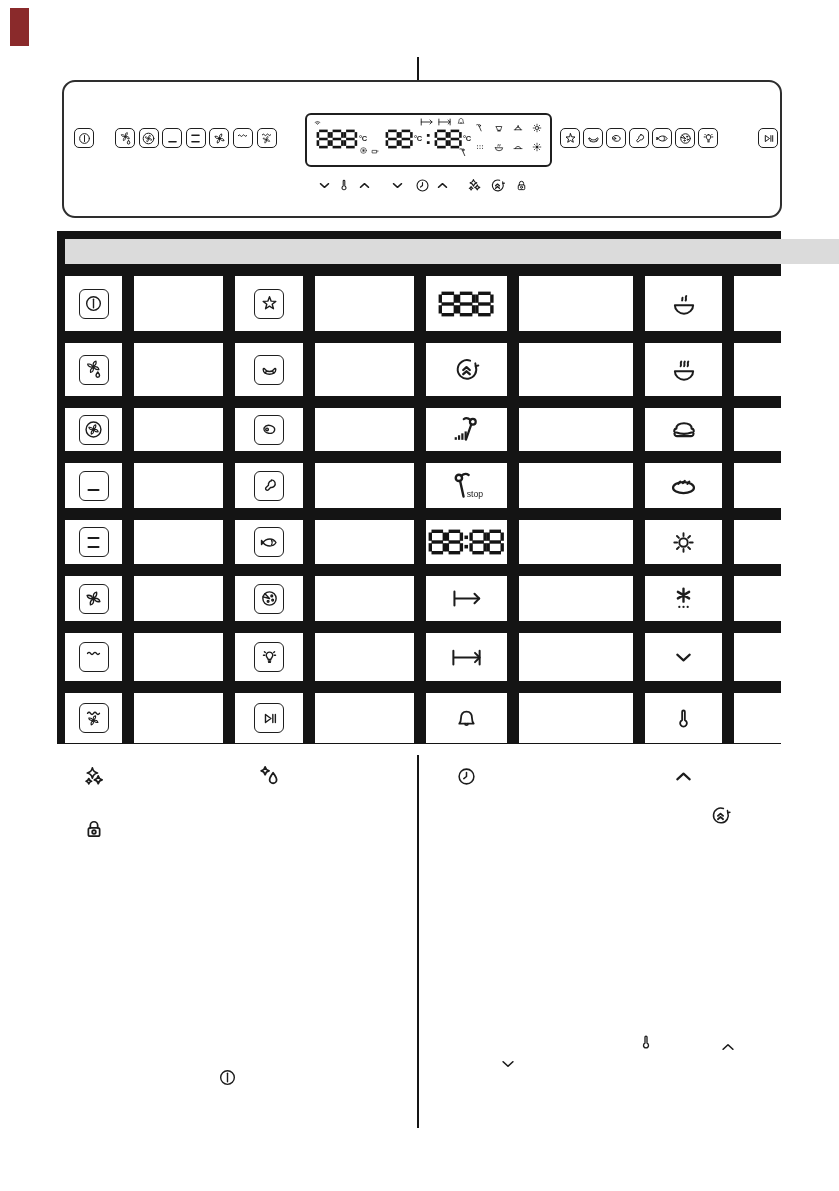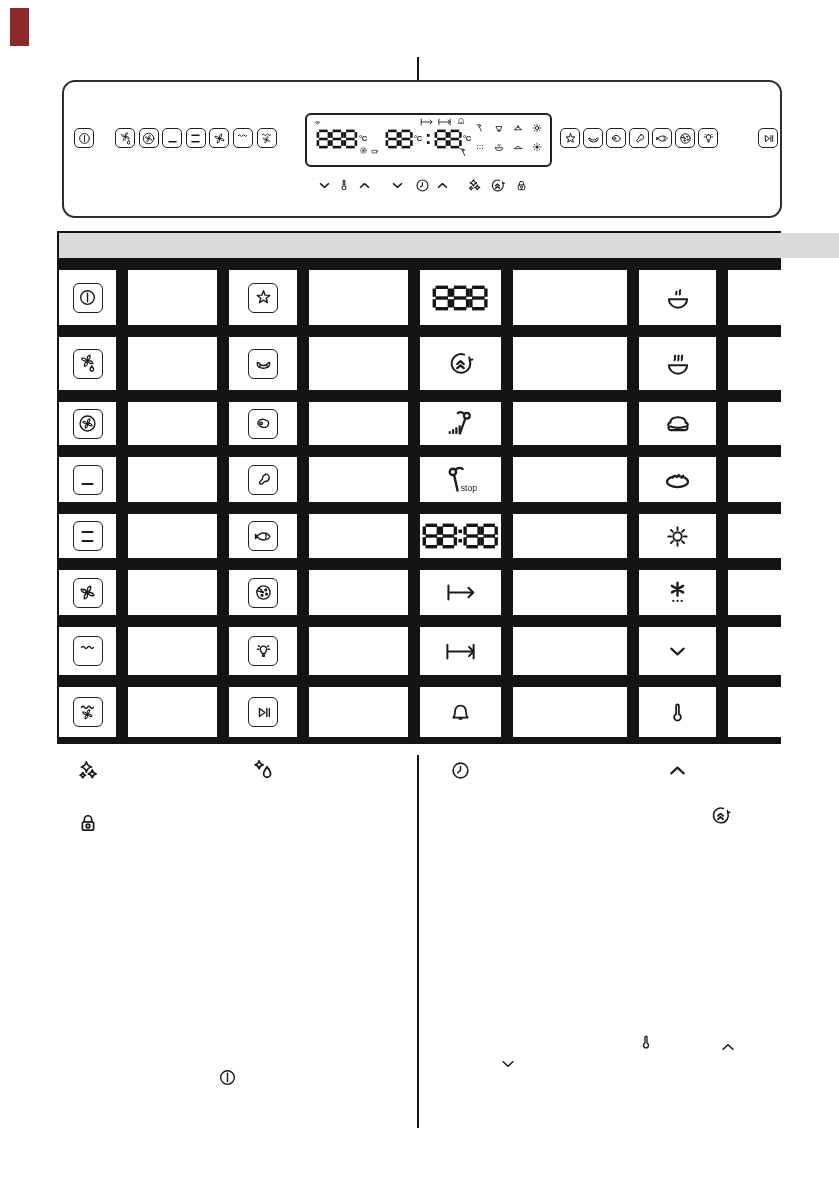--- a/index.html
+++ b/index.html
@@ -10,21 +10,21 @@
   svg .f{fill:#1c1c1c;stroke:none}
   svg text{stroke:none;fill:#1c1c1c}
   .vline{width:2px;background:#151515}
   .panel{border:2px solid #2e2e2e;border-radius:13px;background:#fff}
   .btn{display:flex;align-items:center;justify-content:center;border:1.8px solid #1f1f1f;
        border-radius:5px;background:#fff;box-sizing:border-box}
   .btn-sm{width:20px;height:20px}
   .btn-lg{width:30px;height:30px;border-radius:6px}
   .display{border:2px solid #1f1f1f;border-radius:6px;background:#fff;box-sizing:border-box}
   .unit{font-size:7.5px;font-weight:700;line-height:1;letter-spacing:-.2px}
-  .grid{display:grid;background:#141414;padding:2px;gap:12px;box-sizing:border-box}
+  .grid{display:grid;background:#141414;padding:8px;gap:12px;box-sizing:border-box}
   .cell{background:#fff;display:flex;align-items:center;justify-content:center;overflow:hidden}
   .hdr{grid-column:1/-1;background:#dbdbdb}
   .seg line{stroke:#141414;stroke-linecap:butt}
   .seg rect{fill:#141414;stroke:none}
 </style>
 </head>
 <body>
 
 <div class="page">
   <div class="abs" id="edge-tab" style="left: 10px; top: 8px; width: 19px; height: 38px; background: rgb(138, 42, 43);"></div>

